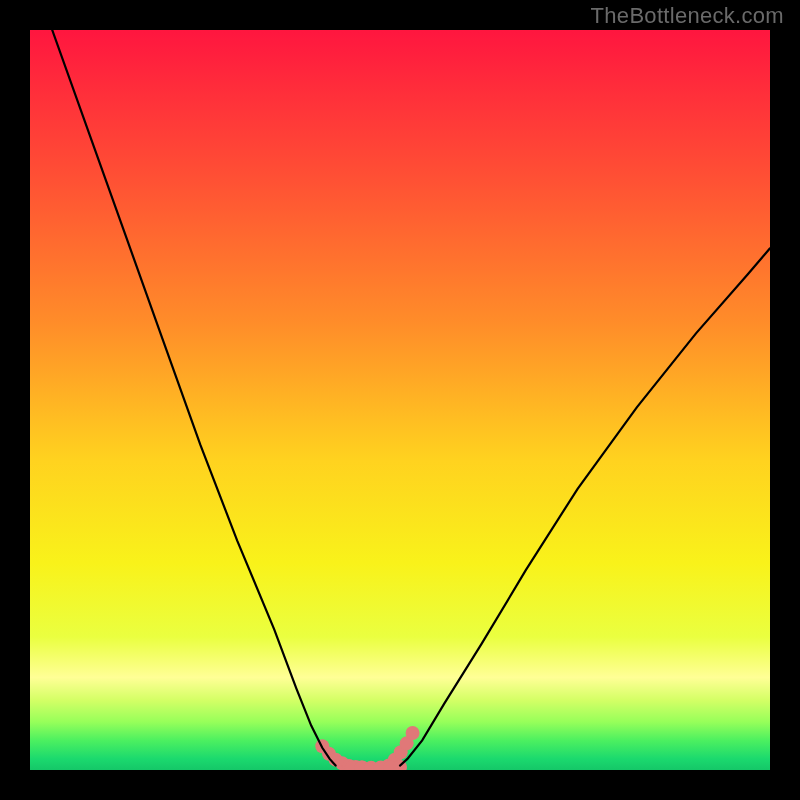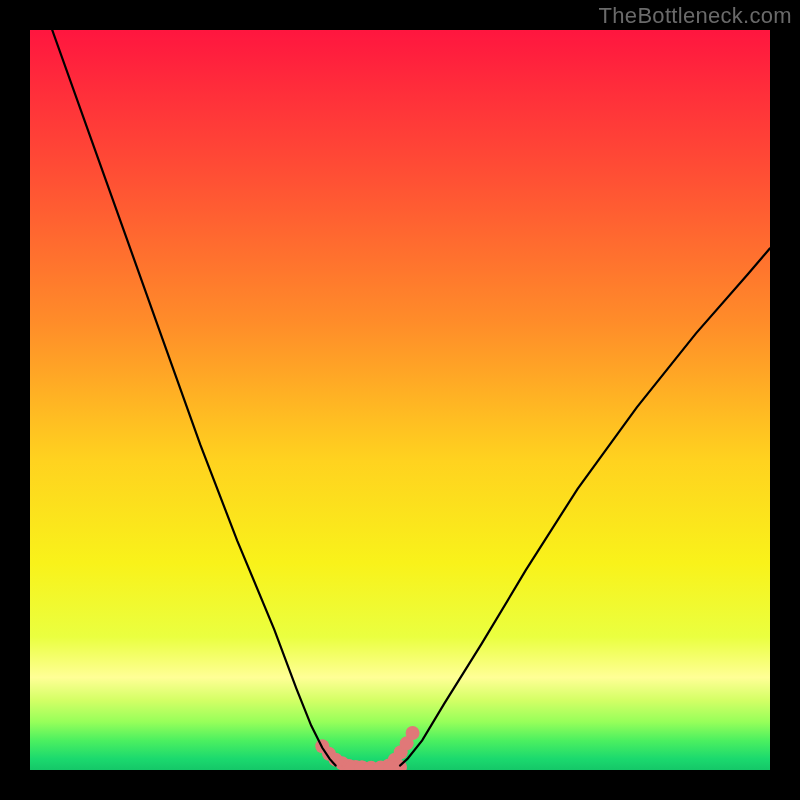--- a/index.html
+++ b/index.html
@@ -23,21 +23,21 @@
     position: absolute;
     left: 30px;
     top: 30px;
     width: 740px;
     height: 740px;
     overflow: hidden;
   }
   .watermark {
     position: absolute;
     top: 3px;
-    right: 8px;
+    right: 16px;
     color: #6a6a6a;
     font-size: 22px;
     font-weight: 500;
     letter-spacing: 0.3px;
     z-index: 5;
   }
 </style>
 </head>
 <body>
 

